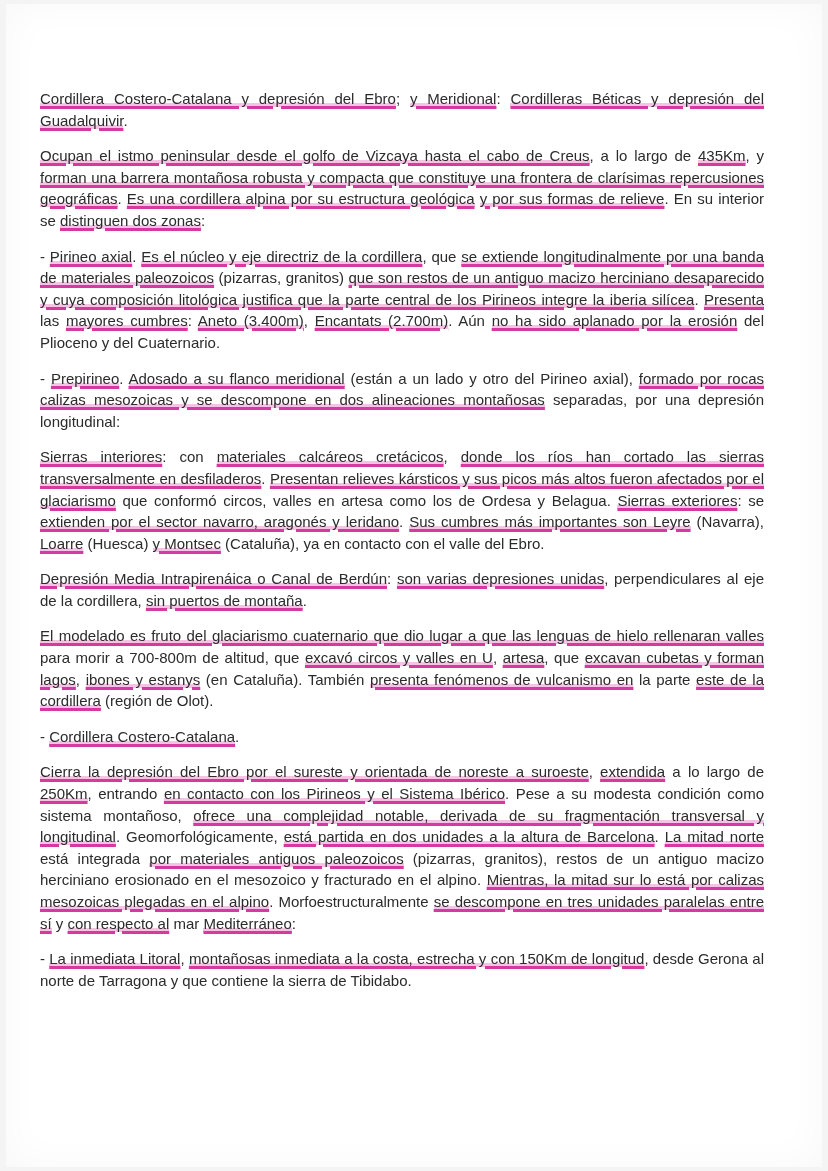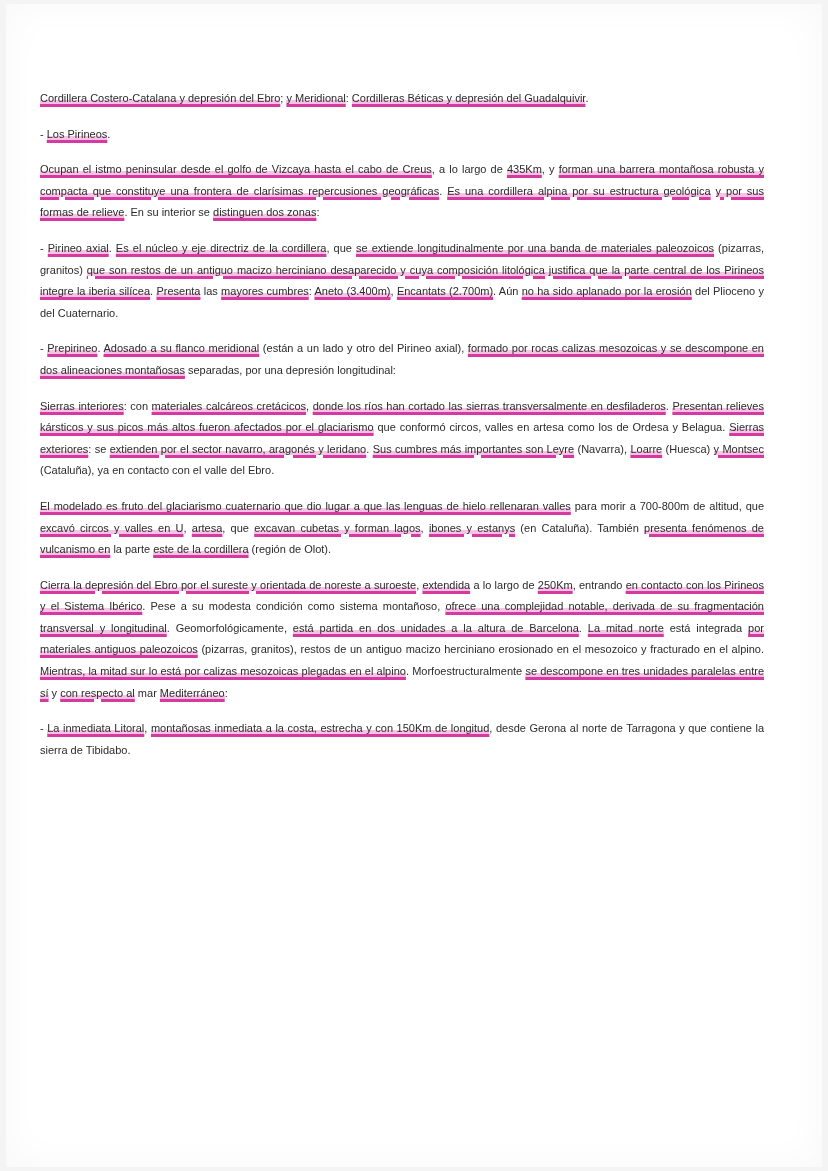--- a/index.html
+++ b/index.html
@@ -9,42 +9,43 @@
     font-family: "Liberation Sans", sans-serif;
   }
   .page {
     position: absolute; left: 6px; top: 4px; width: 816px; height: 1163px;
     background: #ffffff;
     box-shadow: inset 0 0 40px rgba(0,0,0,0.03);
   }
   .content {
     position: absolute; left: 34px; top: 84px; width: 724px;
     color: #2b2b2b;
-    font-size: 11px;
+    font-size: 15px;
     line-height: 21.6px;
     text-align: justify;
   }
   .para { margin: 0 0 14px 0; }
   .hl {
     text-decoration: underline;
     text-decoration-color: #d63aa0;
     text-decoration-thickness: 3px;
     text-underline-offset: 2px;
     background: linear-gradient(to top, rgba(230,80,180,0.35) 0, rgba(230,80,180,0.35) 4px, transparent 4px);
   }
   .plain { }
 </style>
 </head>
 <body>
 
 <div class="page">
   <div class="content">
     <p class="para"><span class="hl">Cordillera Costero-Catalana y depresión del Ebro</span><span class="plain">; </span><span class="hl">y Meridional</span><span class="plain">: </span><span class="hl">Cordilleras Béticas y depresión del Guadalquivir</span><span class="plain">.</span></p>
-    <p class="para"><span class="plain">- </span><span class="hl">Los Pirineos</span><span class="plain">.</span></p>
     <p class="para"><span class="hl">Ocupan el istmo peninsular desde el golfo de Vizcaya hasta el cabo de Creus</span><span class="plain">, a lo largo de </span><span class="hl">435Km</span><span class="plain">, y </span><span class="hl">forman una barrera montañosa robusta y compacta que constituye una frontera de clarísimas repercusiones geográficas</span><span class="plain">. </span><span class="hl">Es una cordillera alpina por su estructura geológica</span><span class="plain"> </span><span class="hl">y por sus formas de relieve</span><span class="plain">. En su interior se </span><span class="hl">distinguen dos zonas</span><span class="plain">:</span></p>
     <p class="para"><span class="plain">- </span><span class="hl">Pirineo axial</span><span class="plain">. </span><span class="hl">Es el núcleo y eje directriz de la cordillera</span><span class="plain">, que </span><span class="hl">se extiende longitudinalmente por una banda de materiales paleozoicos</span><span class="plain"> (pizarras, granitos) </span><span class="hl">que son restos de un antiguo macizo herciniano desaparecido y cuya composición litológica justifica que la parte central de los Pirineos integre la iberia silícea</span><span class="plain">. </span><span class="hl">Presenta</span><span class="plain"> las </span><span class="hl">mayores cumbres</span><span class="plain">: </span><span class="hl">Aneto (3.400m)</span><span class="plain">, </span><span class="hl">Encantats (2.700m)</span><span class="plain">. Aún </span><span class="hl">no ha sido aplanado por la erosión</span><span class="plain"> del Plioceno y del Cuaternario.</span></p>
     <p class="para"><span class="plain">- </span><span class="hl">Prepirineo</span><span class="plain">. </span><span class="hl">Adosado a su flanco meridional</span><span class="plain"> (están a un lado y otro del Pirineo axial), </span><span class="hl">formado por rocas calizas mesozoicas y se descompone en dos alineaciones montañosas</span><span class="plain"> separadas, por una depresión longitudinal:</span></p>
     <p class="para"><span class="hl">Sierras interiores</span><span class="plain">: con </span><span class="hl">materiales calcáreos cretácicos</span><span class="plain">, </span><span class="hl">donde los ríos han cortado las sierras transversalmente en desfiladeros</span><span class="plain">. </span><span class="hl">Presentan relieves kársticos y sus picos más altos fueron afectados por el glaciarismo</span><span class="plain"> que conformó circos, valles en artesa como los de Ordesa y Belagua. </span><span class="hl">Sierras exteriores</span><span class="plain">: se </span><span class="hl">extienden por el sector navarro, aragonés y leridano</span><span class="plain">. </span><span class="hl">Sus cumbres más importantes son Leyre</span><span class="plain"> (Navarra), </span><span class="hl">Loarre</span><span class="plain"> (Huesca) </span><span class="hl">y Montsec</span><span class="plain"> (Cataluña), ya en contacto con el valle del Ebro.</span></p>
+    <p class="para"><span class="hl">Depresión Media Intrapirenáica o Canal de Berdún</span><span class="plain">: </span><span class="hl">son varias depresiones unidas</span><span class="plain">, perpendiculares al eje de la cordillera, </span><span class="hl">sin puertos de montaña</span><span class="plain">.</span></p>
     <p class="para"><span class="hl">El modelado es fruto del glaciarismo cuaternario que dio lugar a que las lenguas de hielo rellenaran valles</span><span class="plain"> para morir a 700-800m de altitud, que </span><span class="hl">excavó circos y valles en U</span><span class="plain">, </span><span class="hl">artesa</span><span class="plain">, que </span><span class="hl">excavan cubetas y forman lagos</span><span class="plain">, </span><span class="hl">ibones y estanys</span><span class="plain"> (en Cataluña). También </span><span class="hl">presenta fenómenos de vulcanismo en</span><span class="plain"> la parte </span><span class="hl">este de la cordillera</span><span class="plain"> (región de Olot).</span></p>
+    <p class="para"><span class="plain">- </span><span class="hl">Cordillera Costero-Catalana</span><span class="plain">.</span></p>
     <p class="para"><span class="hl">Cierra la depresión del Ebro por el sureste y orientada de noreste a suroeste</span><span class="plain">, </span><span class="hl">extendida</span><span class="plain"> a lo largo de </span><span class="hl">250Km</span><span class="plain">, entrando </span><span class="hl">en contacto con los Pirineos y el Sistema Ibérico</span><span class="plain">. Pese a su modesta condición como sistema montañoso, </span><span class="hl">ofrece una complejidad notable, derivada de su fragmentación transversal y longitudinal</span><span class="plain">. Geomorfológicamente, </span><span class="hl">está partida en dos unidades a la altura de Barcelona</span><span class="plain">. </span><span class="hl">La mitad norte</span><span class="plain"> está integrada </span><span class="hl">por materiales antiguos paleozoicos</span><span class="plain"> (pizarras, granitos), restos de un antiguo macizo herciniano erosionado en el mesozoico y fracturado en el alpino. </span><span class="hl">Mientras, la mitad sur lo está por calizas mesozoicas plegadas en el alpino</span><span class="plain">. Morfoestructuralmente </span><span class="hl">se descompone en tres unidades paralelas entre sí</span><span class="plain"> y </span><span class="hl">con respecto al</span><span class="plain"> mar </span><span class="hl">Mediterráneo</span><span class="plain">:</span></p>
     <p class="para"><span class="plain">- </span><span class="hl">La inmediata Litoral</span><span class="plain">, </span><span class="hl">montañosas inmediata a la costa, estrecha y con 150Km de longitud</span><span class="plain">, desde Gerona al norte de Tarragona y que contiene la sierra de Tibidabo.</span></p>
   </div>
 </div>
 
 </body></html>

